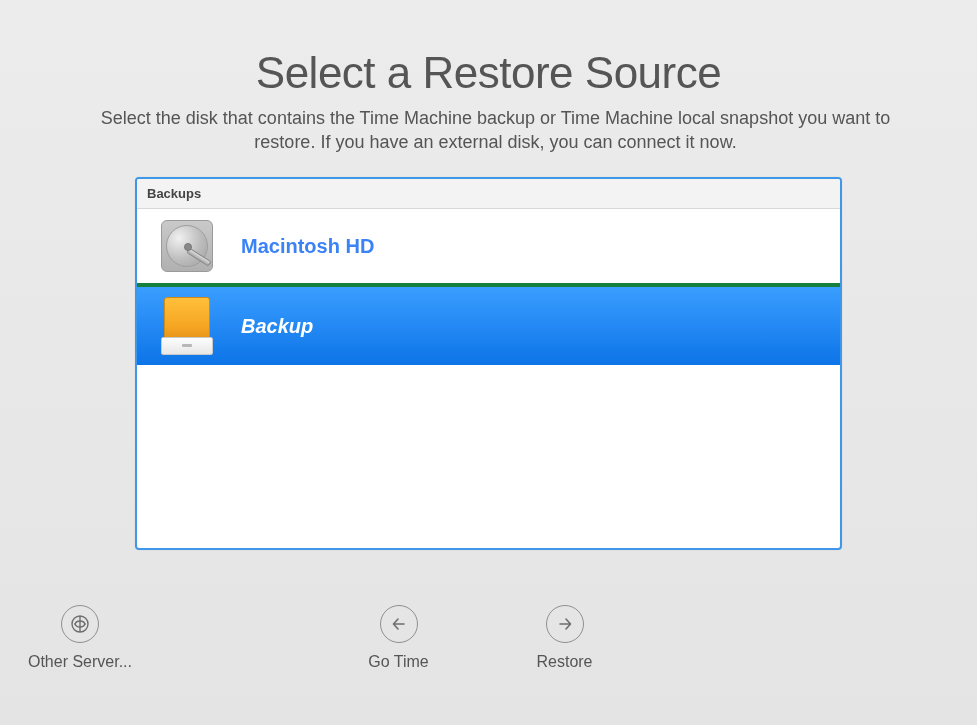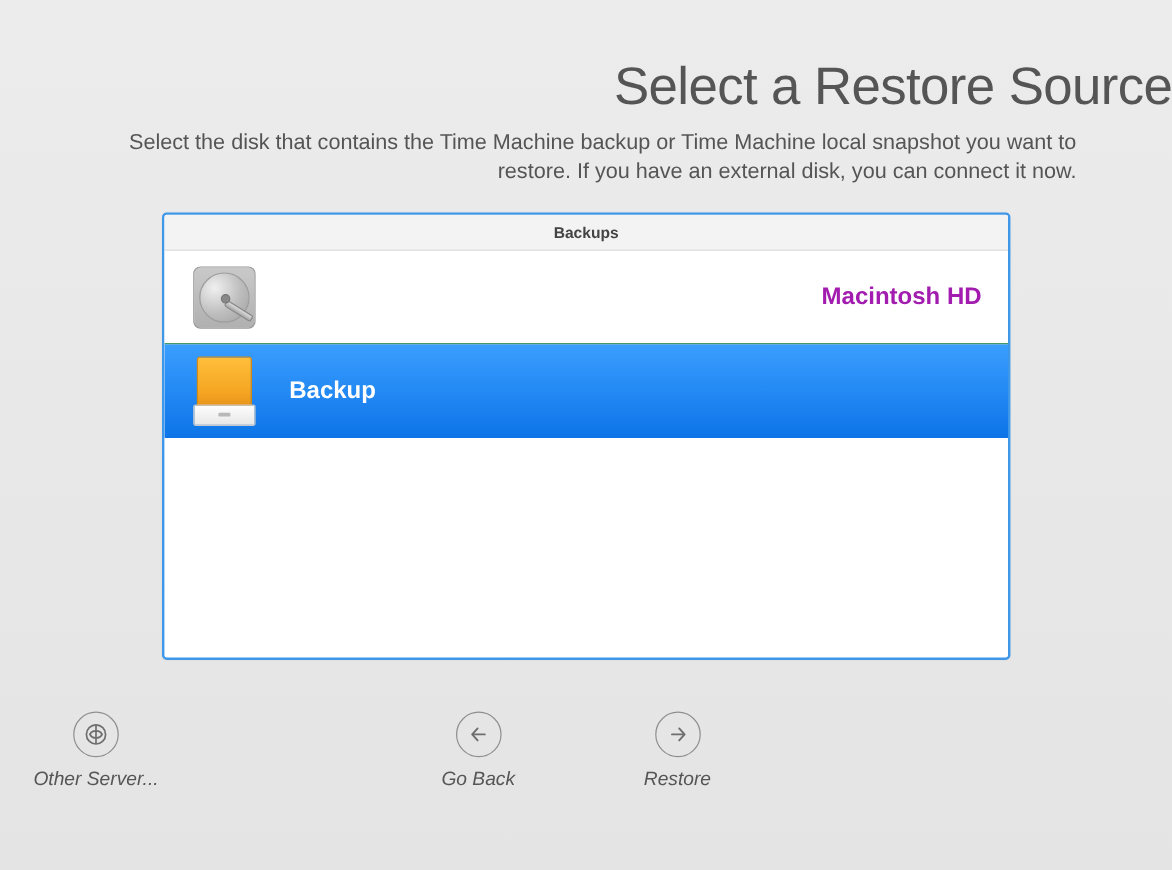--- a/index.html
+++ b/index.html
@@ -5,21 +5,21 @@
     * { box-sizing: border-box; margin: 0; padding: 0; }
     body {
       width: 977px;
       height: 725px;
       background: linear-gradient(to bottom, #ececec, #e4e4e4);
       font-family: -apple-system, "Helvetica Neue", Arial, sans-serif;
       overflow: hidden;
       position: relative;
     }
     .header {
-      text-align: right;
+      text-align: center;
       padding-top: 48px;
     }
     .title {
       font-size: 44px;
       font-weight: 500;
       color: #555;
       letter-spacing: -0.5px;
     }
     .subtitle {
       margin-top: 8px;
@@ -43,41 +43,40 @@
     }
     .panel-header {
       height: 30px;
       line-height: 30px;
       padding: 0 10px;
       font-size: 13px;
       font-weight: 600;
       color: #444;
       background: #f3f3f3;
       border-bottom: 1px solid #d8d8d8;
-      text-align: center;
     }
     .list {
       width: 100%;
     }
     .row {
       display: flex;
       align-items: center;
       height: 78px;
       padding: 0 22px;
       cursor: pointer;
     }
     .row-unselected {
       background: #fff;
-      border-bottom: 1px solid #15803d;
-      color: #a21caf;
-      justify-content: space-between;
+      border-bottom: 4px solid #15803d;
+      color: #3b82f6;
     }
     .row-selected {
       background: linear-gradient(to bottom, #3a9eff, #0d74e8);
       color: #fff;
+      font-style: italic;
     }
     .row .label {
       font-size: 20px;
       font-weight: 700;
       margin-left: 26px;
     }
     .icon-box {
       width: 56px;
       height: 56px;
       display: flex;
@@ -149,24 +148,23 @@
       position:absolute;
       left: 50%; top: 6px;
       width: 10px; height: 3px;
       background: #b8b8b8;
       transform: translateX(-50%);
       border-radius: 1px;
     }
 
     .footer {
       position: absolute;
-      bottom: 52px;
+      bottom: 40px;
       left: 0; right: 0;
       height: 80px;
-      font-style: italic;
     }
     .btn {
       position: absolute;
       width: 140px;
       text-align: center;
       cursor: pointer;
       user-select: none;
     }
     .btn-circle {
       width: 38px; height: 38px;
@@ -234,21 +232,21 @@
     <div class="btn-label">Other Server...</div>
   </div>
 
   <div class="btn" id="btn-goback">
     <div class="btn-circle">
       <svg width="20" height="20" viewBox="0 0 20 20" fill="none" stroke="currentColor" stroke-width="1.6" stroke-linecap="round" stroke-linejoin="round">
         <line x1="15" y1="10" x2="5" y2="10"></line>
         <polyline points="9,5 4.5,10 9,15"></polyline>
       </svg>
     </div>
-    <div class="btn-label">Go Back</div>
+    <div class="btn-label">Go Time</div>
   </div>
 
   <div class="btn" id="btn-continue">
     <div class="btn-circle">
       <svg width="20" height="20" viewBox="0 0 20 20" fill="none" stroke="currentColor" stroke-width="1.6" stroke-linecap="round" stroke-linejoin="round">
         <line x1="5" y1="10" x2="15" y2="10"></line>
         <polyline points="11,5 15.5,10 11,15"></polyline>
       </svg>
     </div>
     <div class="btn-label">Restore</div>

